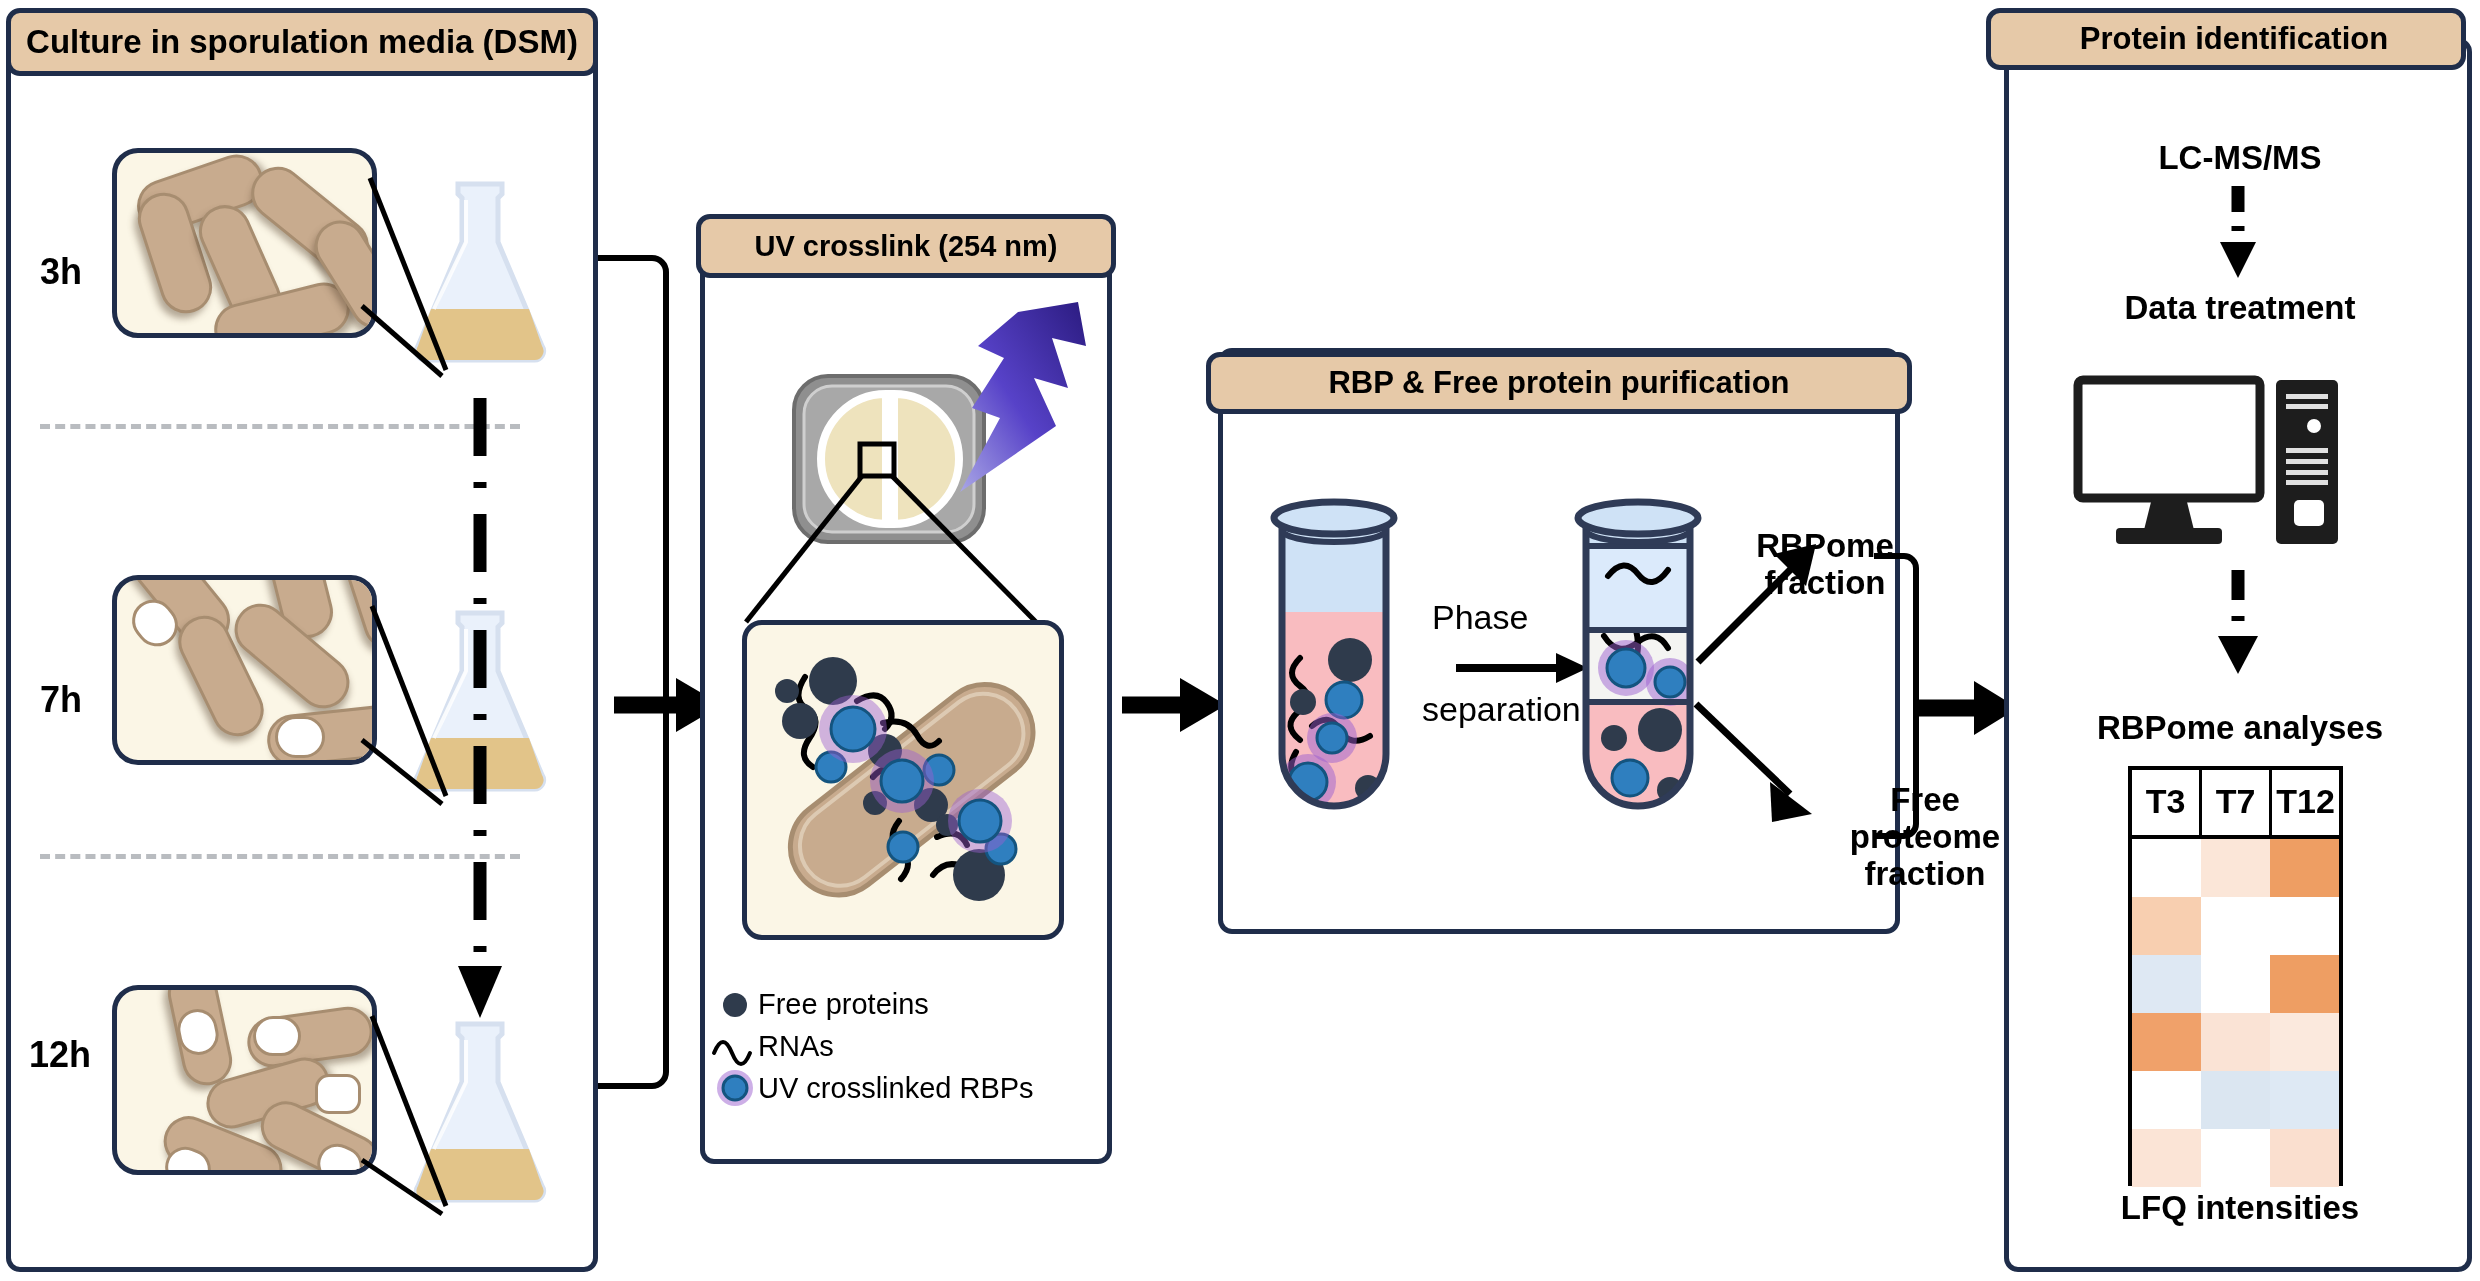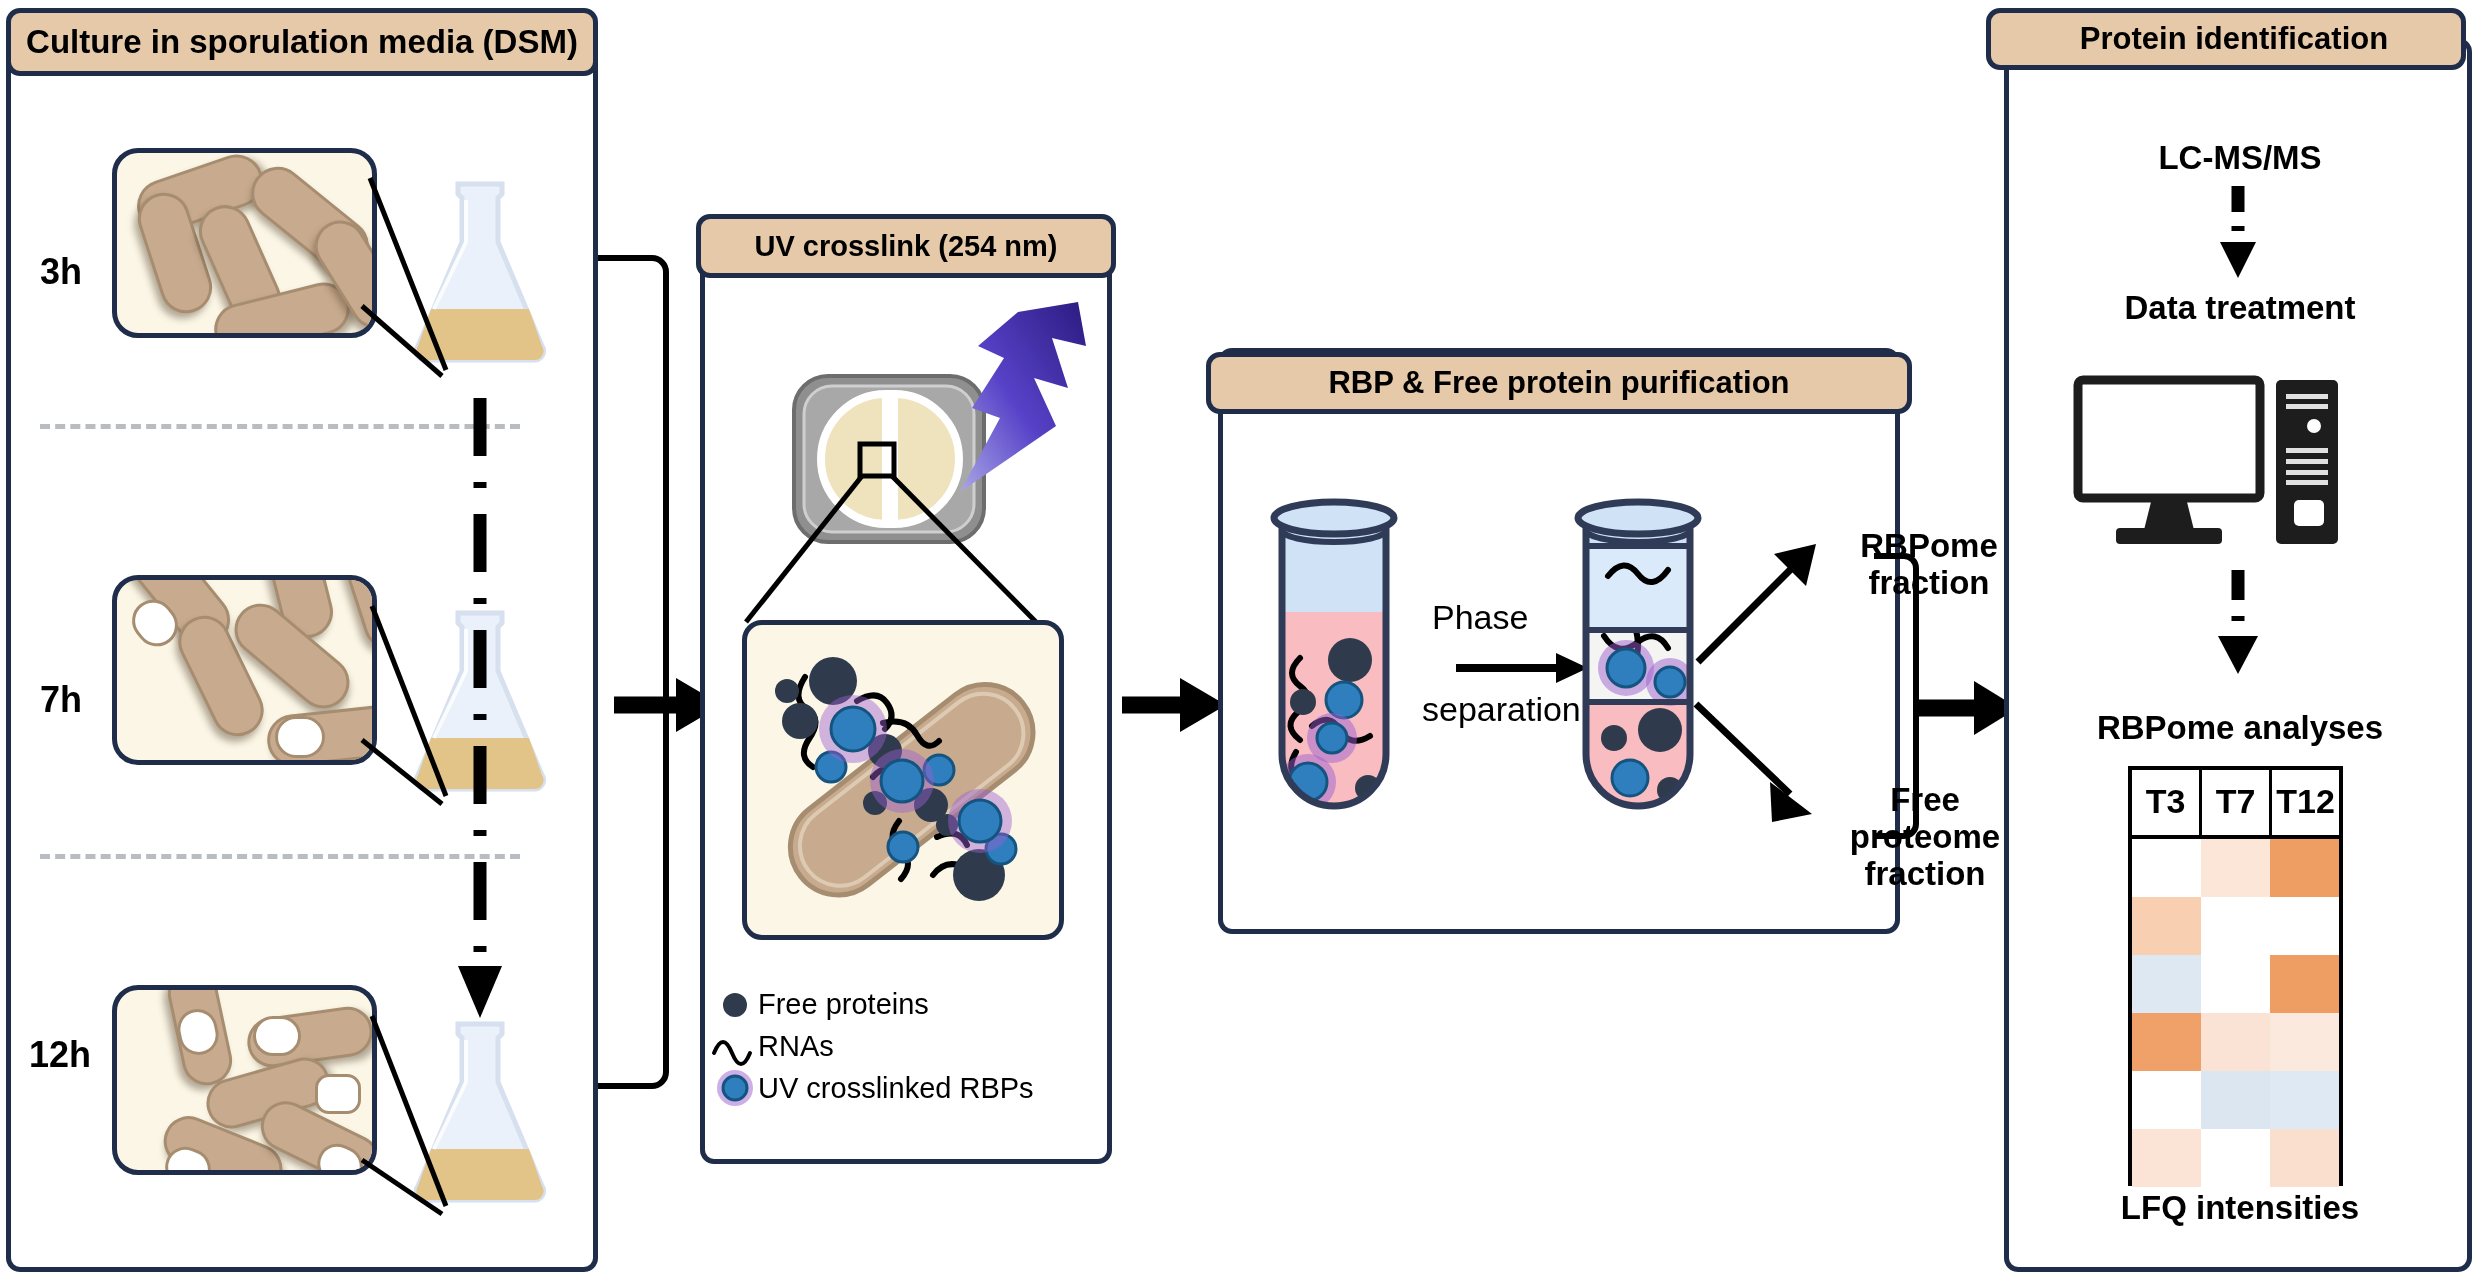--- a/index.html
+++ b/index.html
@@ -322,21 +322,21 @@
   <line x1="16" y1="140" x2="120" y2="140" stroke="#2f3b57" stroke-width="6"></line>
   <line x1="16" y1="212" x2="120" y2="212" stroke="#2f3b57" stroke-width="6"></line>
   <ellipse cx="68" cy="28" rx="60" ry="16" fill="#cfe2f6" stroke="#2f3b57" stroke-width="7"></ellipse>
   <path d="M16 40 a52 12 0 0 0 104 0" fill="none" stroke="#2f3b57" stroke-width="6"></path>
 </svg>
 
 <svg class="arrow-blk" style="left:1692px;top:540px;" width="140" height="130">
   <line x1="6" y1="122" x2="106" y2="22" stroke="#000" stroke-width="7"></line>
   <polygon points="124,4 82,14 114,46" fill="#000"></polygon>
 </svg>
-<div class="lbl" style="left:1804px;top:528px;width:250px;font-size:33px;">
+<div class="lbl" style="left:1700px;top:528px;width:250px;font-size:33px;">
   <div>RBPome</div>
   <div>fraction</div>
 </div>
 
 <svg class="arrow-blk" style="left:1690px;top:698px;" width="140" height="130">
   <line x1="6" y1="6" x2="100" y2="96" stroke="#000" stroke-width="7"></line>
   <polygon points="122,116 80,84 82,124" fill="#000"></polygon>
 </svg>
 <div class="lbl" style="left:1790px;top:782px;width:270px;font-size:33px;">
   <div>Free</div>

